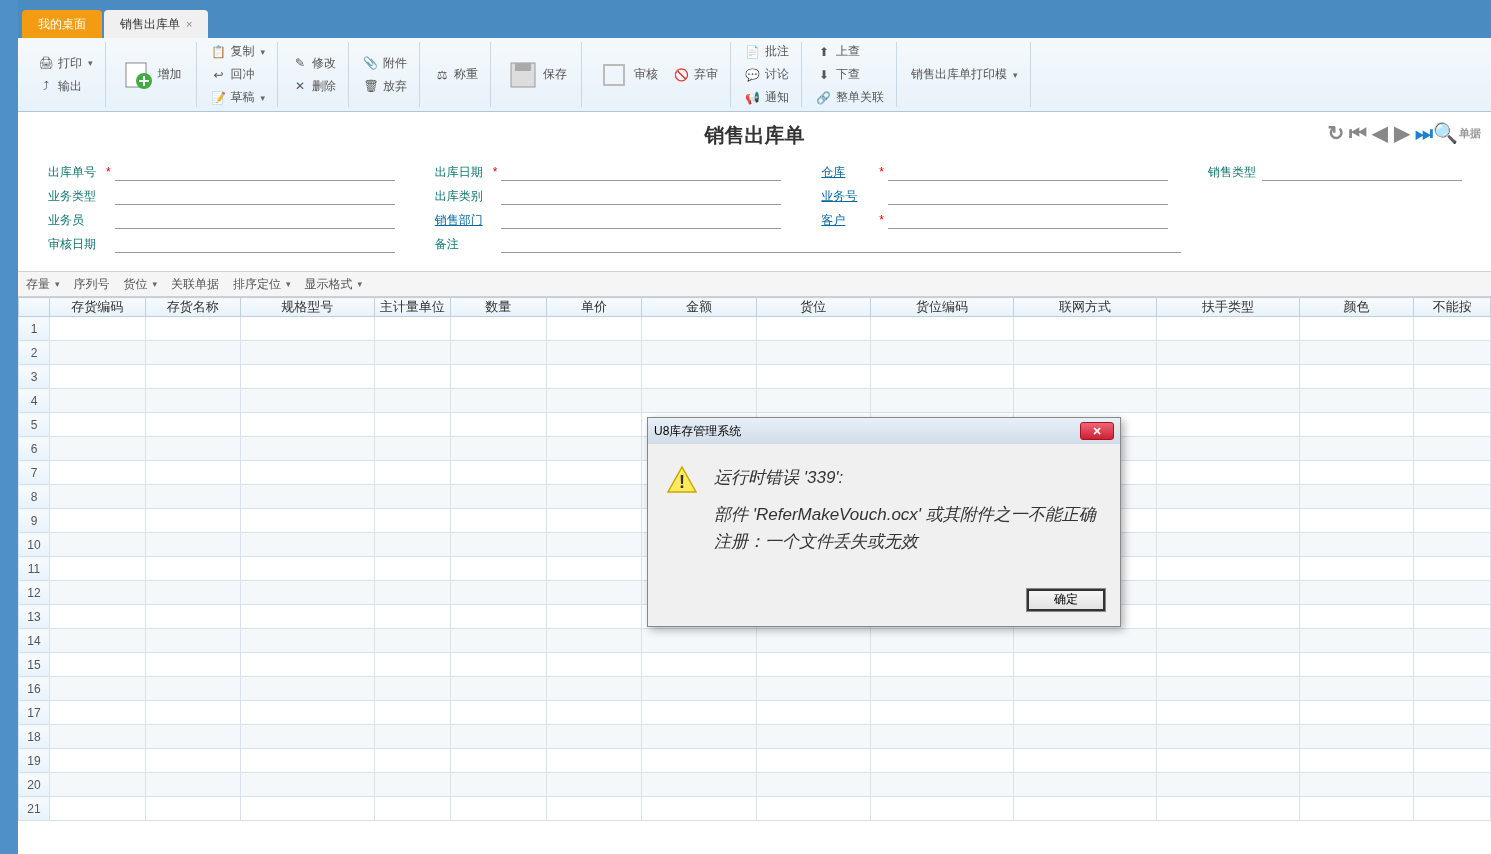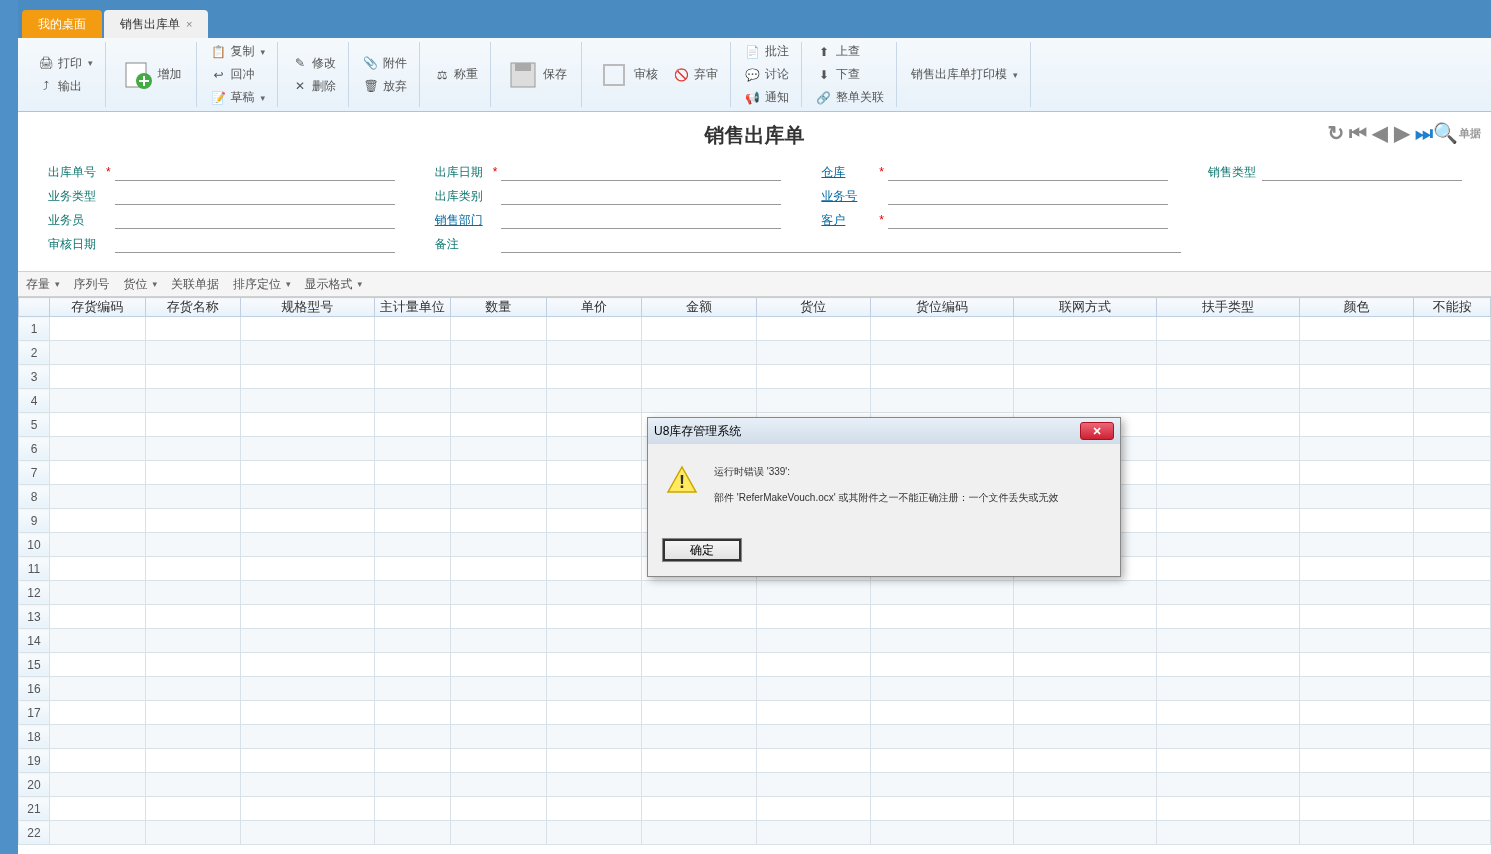--- a/index.html
+++ b/index.html
@@ -38,23 +38,23 @@
 .grid th { background: linear-gradient(#f8fbfd, #e8f2fa); border: 1px solid #c0d0e0; height: 18px; font-size: 13px; font-weight: normal; color: #333; }
 .grid td { border: 1px solid #d8e0e8; height: 24px; font-size: 12px; }
 .grid tr:nth-child(even) td { background: #f4f8fb; }
 .grid tr:nth-child(odd) td { background: #fff; }
 .grid .rownum { width: 32px; text-align: center; background: linear-gradient(#f8fbfd, #e8f2fa) !important; color: #555; }
 .dialog { position: absolute; left: 647px; top: 417px; width: 474px; background: #f0f0f0; border: 1px solid #888; box-shadow: 3px 3px 8px rgba(0,0,0,0.3); }
 .dialog-title { height: 26px; background: linear-gradient(#e8f0f8, #d0dce8); display: flex; align-items: center; justify-content: space-between; padding: 0 6px; font-size: 12px; }
 .dialog-close { width: 34px; height: 18px; background: linear-gradient(#e67, #c23); border: 1px solid #a12; border-radius: 3px; display: flex; align-items: center; justify-content: center; color: #fff; cursor: pointer; font-size: 11px; font-weight: bold; }
 .dialog-body { padding: 20px 18px 12px; display: flex; gap: 16px; }
 .warn-icon { width: 32px; height: 32px; flex-shrink: 0; }
-.dialog-text { font-size: 10px; color: #333; line-height: 1.6; }
+.dialog-text { font-size: 17px; color: #333; line-height: 1.6; font-style: italic; }
 .dialog-text p { margin-bottom: 10px; }
-.dialog-foot { padding: 10px 14px 14px; display: flex; }
+.dialog-foot { padding: 10px 14px 14px; display: flex; justify-content: flex-end; }
 .dialog-ok { width: 80px; height: 24px; background: linear-gradient(#f8f8f8, #e0e0e0); border: 1px solid #888; box-shadow: 0 0 0 2px #333 inset, 0 0 0 1px #eee; font-size: 12px; cursor: pointer; }
 svg { display: block; }
 </style>
 </head>
 <body>
 
 <div class="app">
   <div class="sidebar">
     <div class="sidebar-item"></div>
   </div>
@@ -650,36 +650,20 @@
               <td></td>
               <td></td>
               <td></td>
               <td></td>
               <td></td>
               <td></td>
               <td></td>
               <td></td>
               <td></td>
             </tr>
-            <tr>
-              <td class="rownum">22</td>
-              <td></td>
-              <td></td>
-              <td></td>
-              <td></td>
-              <td></td>
-              <td></td>
-              <td></td>
-              <td></td>
-              <td></td>
-              <td></td>
-              <td></td>
-              <td></td>
-              <td></td>
-            </tr>
           </tbody>
       </table>
     </div>
   </div>
 
   <div class="dialog">
     <div class="dialog-title">
       <span>U8库存管理系统</span>
       <span class="dialog-close">✕</span>
     </div>

